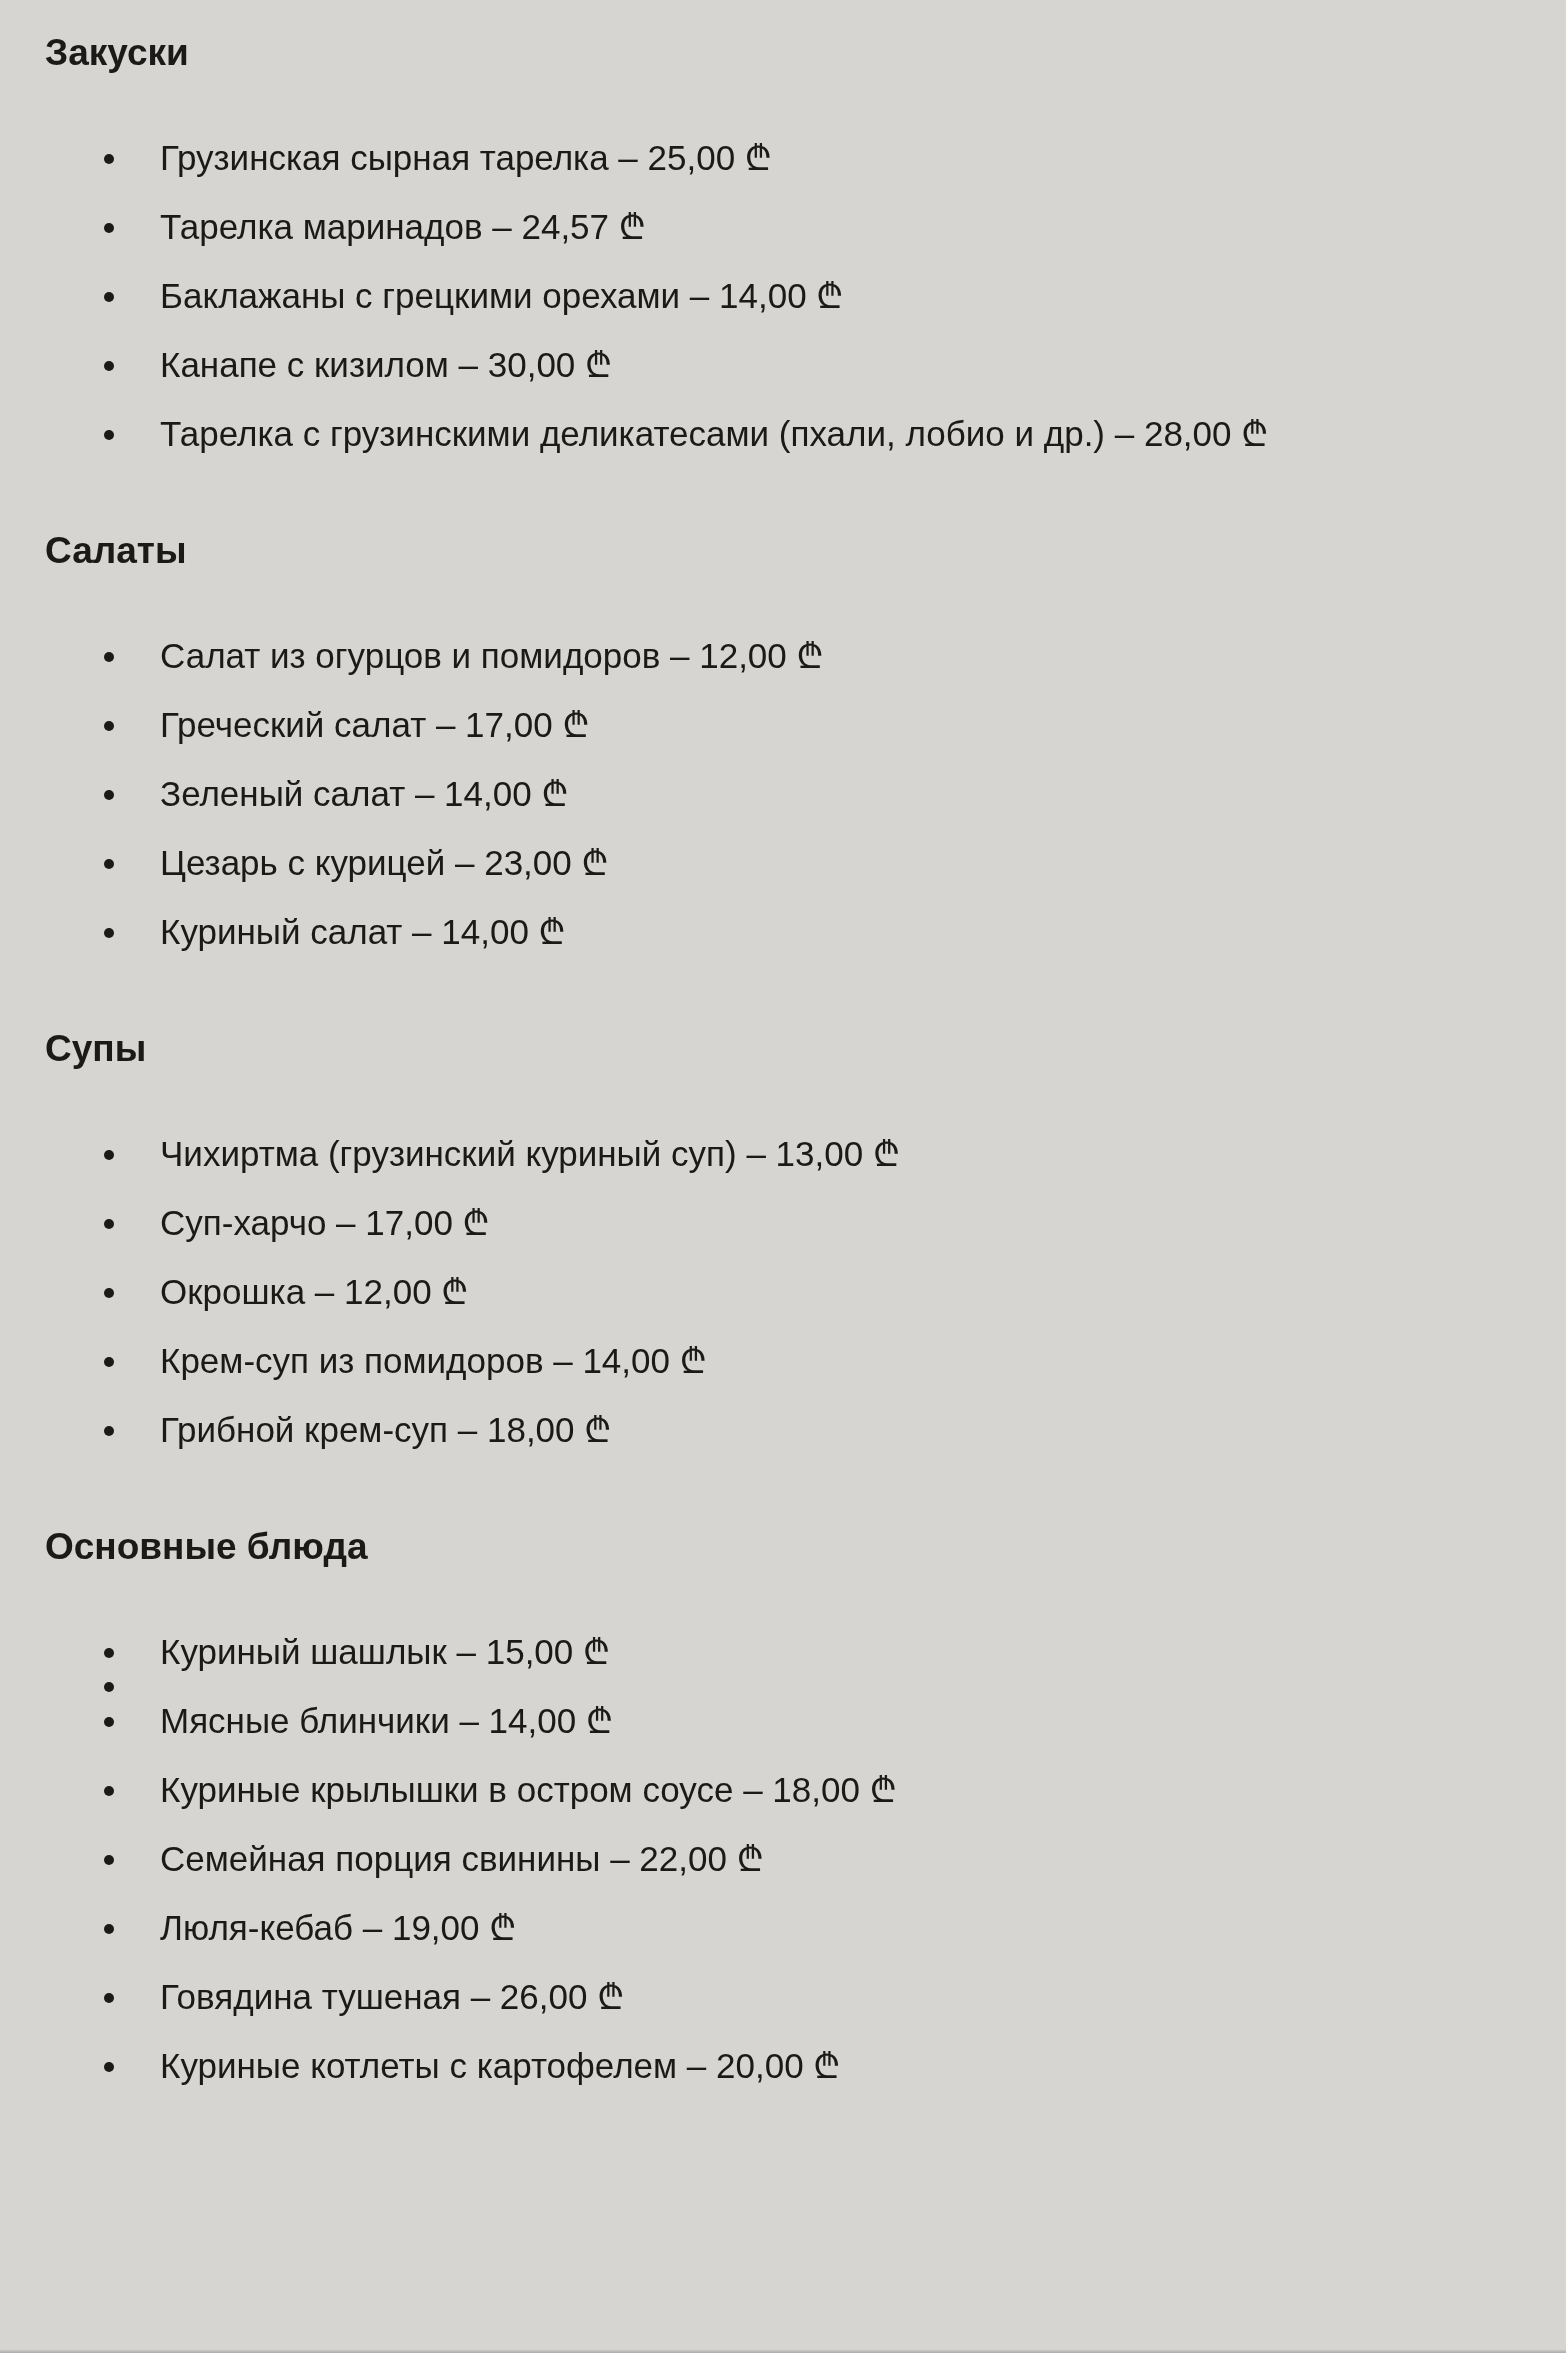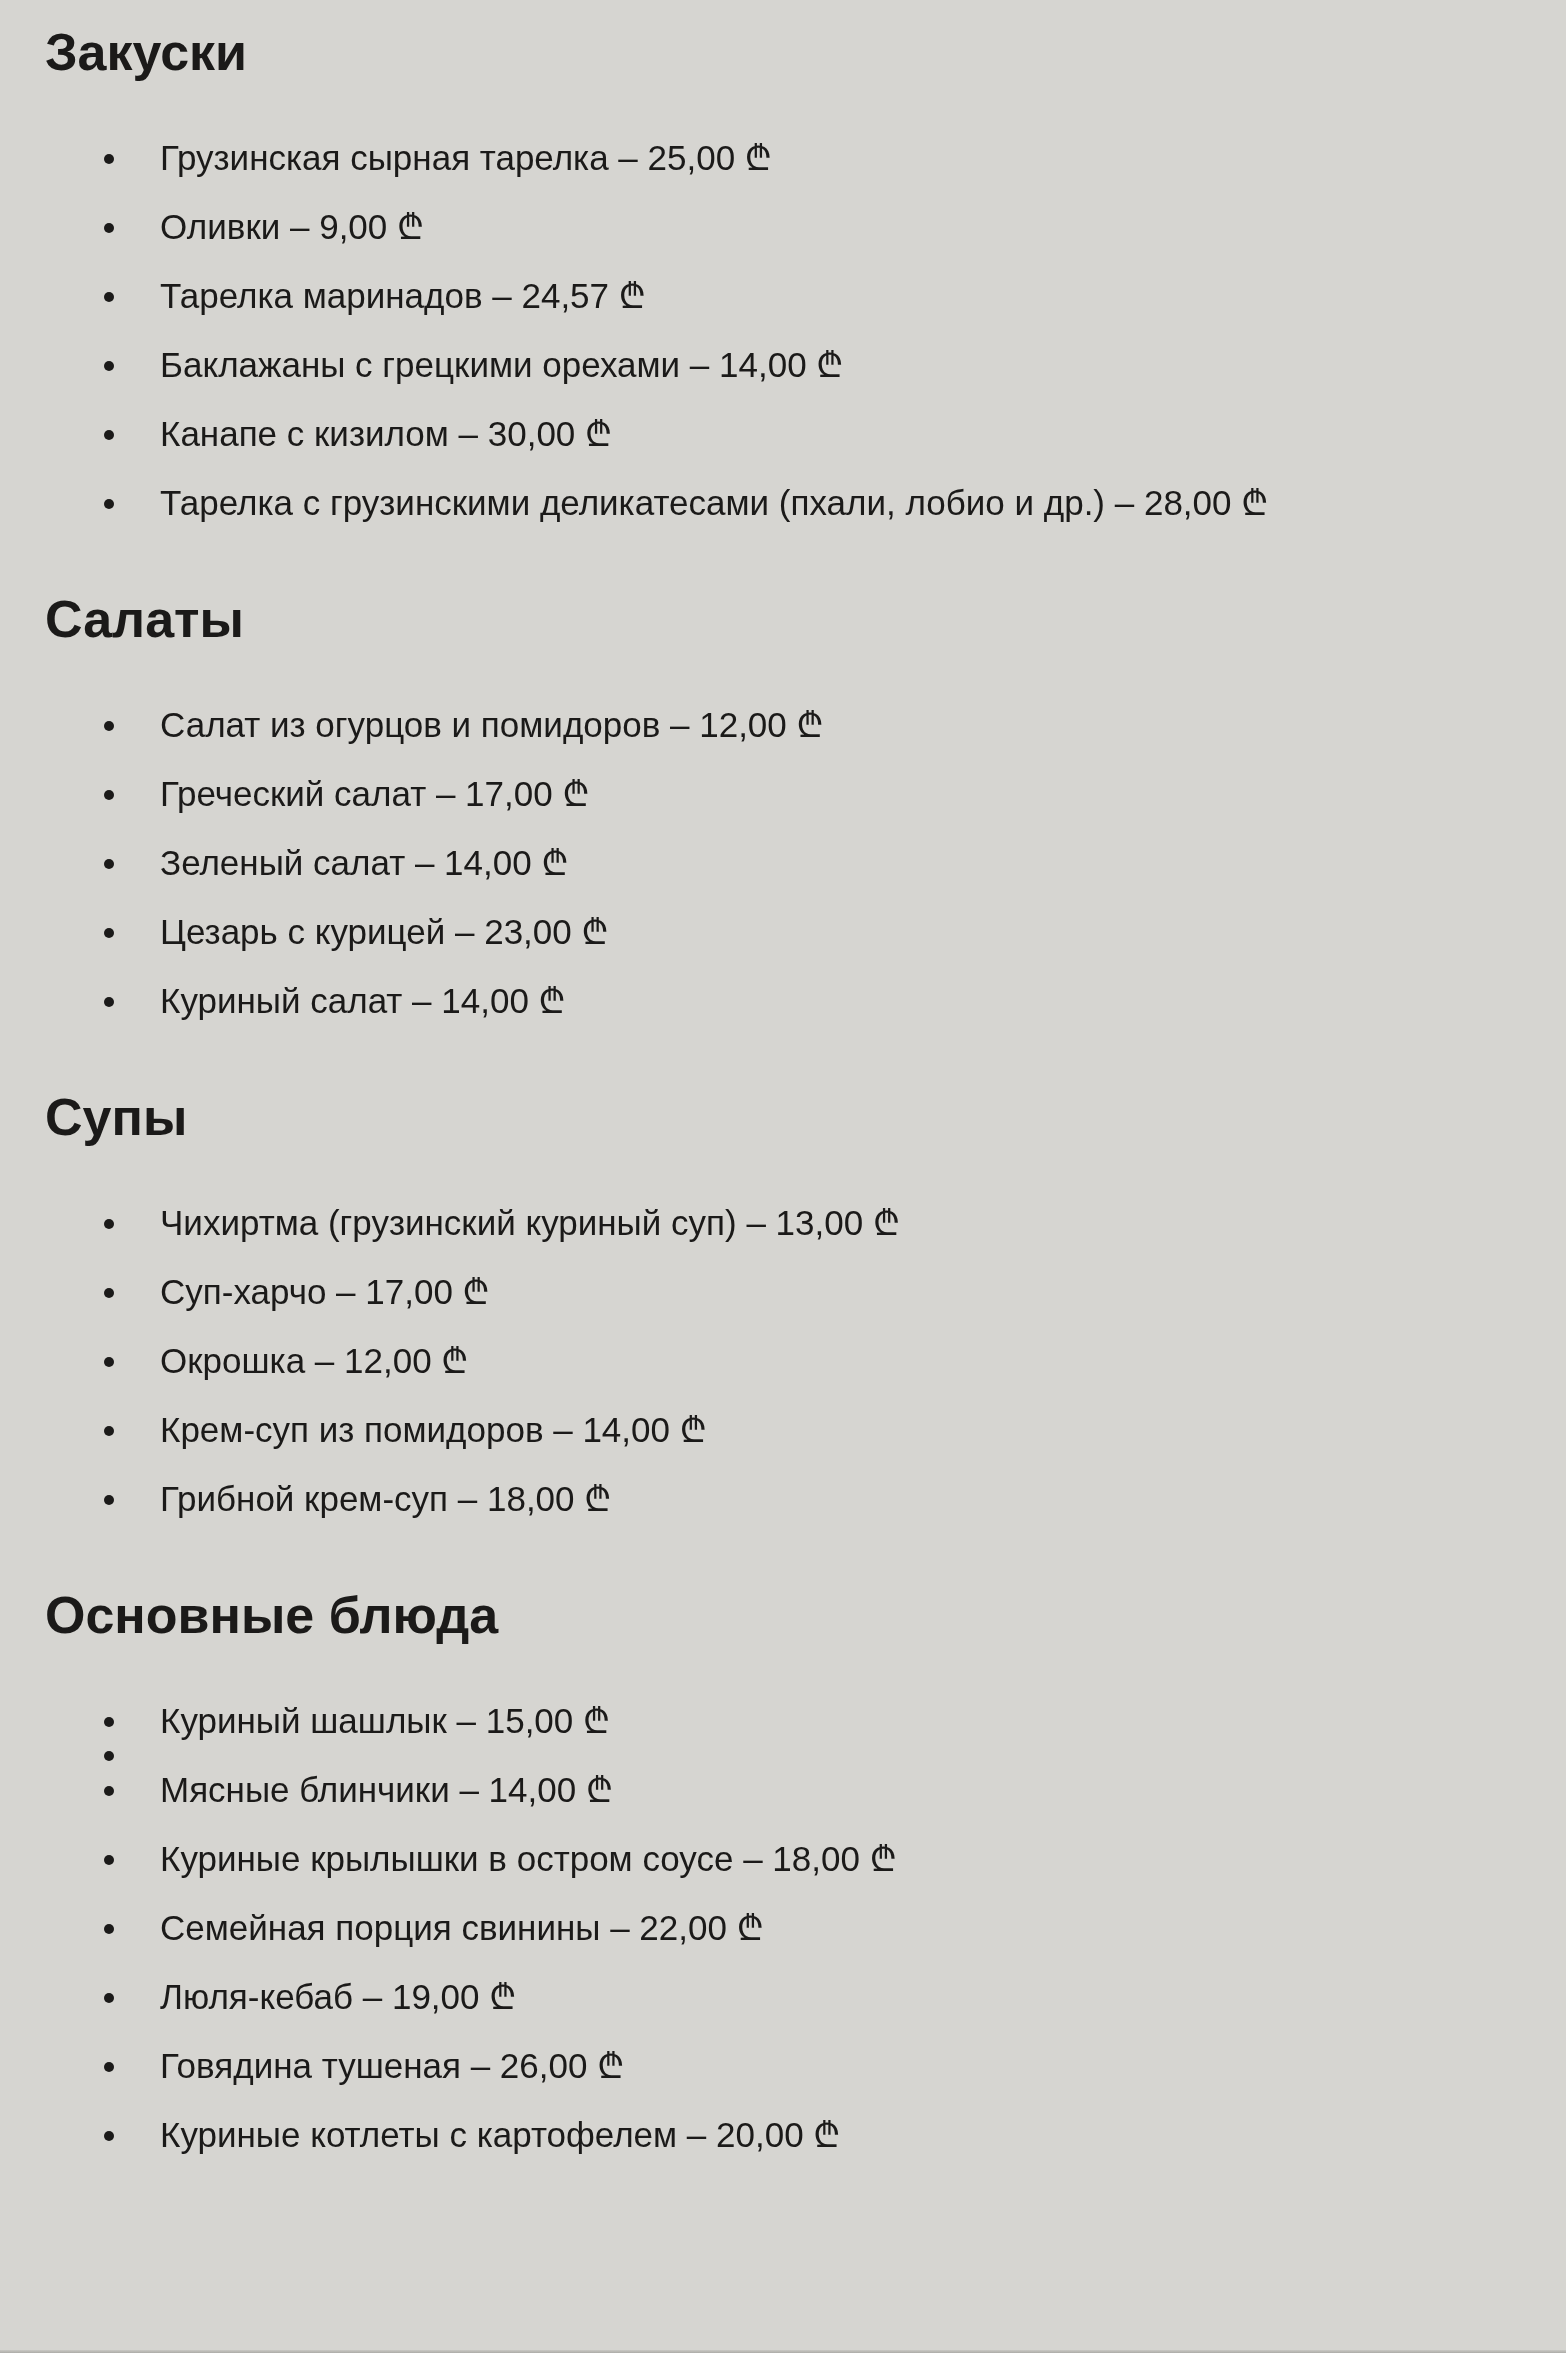--- a/index.html
+++ b/index.html
@@ -12,21 +12,21 @@
     background: #d6d5d1;
     color: #1b1a19;
     font-family: "Liberation Sans", "DejaVu Sans", sans-serif;
     overflow: hidden;
     position: relative;
   }
   .doc {
     padding: 25px 31px 0 45px;
   }
   .section-title {
-    font-size: 52px;
+    font-size: 37px;
     line-height: 55px;
     font-weight: 700;
     margin: 55px 0 43px 0;
   }
   .menu-section:first-child .section-title {
     margin-top: 0;
   }
   ul.items {
     list-style: none;
     margin: 0;
@@ -60,21 +60,20 @@
 </style>
 </head>
 <body>
 
 <main class="doc">
 
   <section class="menu-section">
     <h2 class="section-title">Закуски</h2>
     <ul class="items">
       <li class="item"><span class="bullet"></span><span>Грузинская сырная тарелка – 25,00 ₾</span></li>
-      <li class="item"><span class="bullet"></span><span>Оливки – 9,00 ₾</span></li>
       <li class="item"><span class="bullet"></span><span>Тарелка маринадов – 24,57 ₾</span></li>
       <li class="item"><span class="bullet"></span><span>Баклажаны с грецкими орехами – 14,00 ₾</span></li>
       <li class="item"><span class="bullet"></span><span>Канапе с кизилом – 30,00 ₾</span></li>
       <li class="item"><span class="bullet"></span><span>Тарелка с грузинскими деликатесами (пхали, лобио и др.) – 28,00 ₾</span></li>
     </ul>
   </section>
 
   <section class="menu-section">
     <h2 class="section-title">Салаты</h2>
     <ul class="items">

